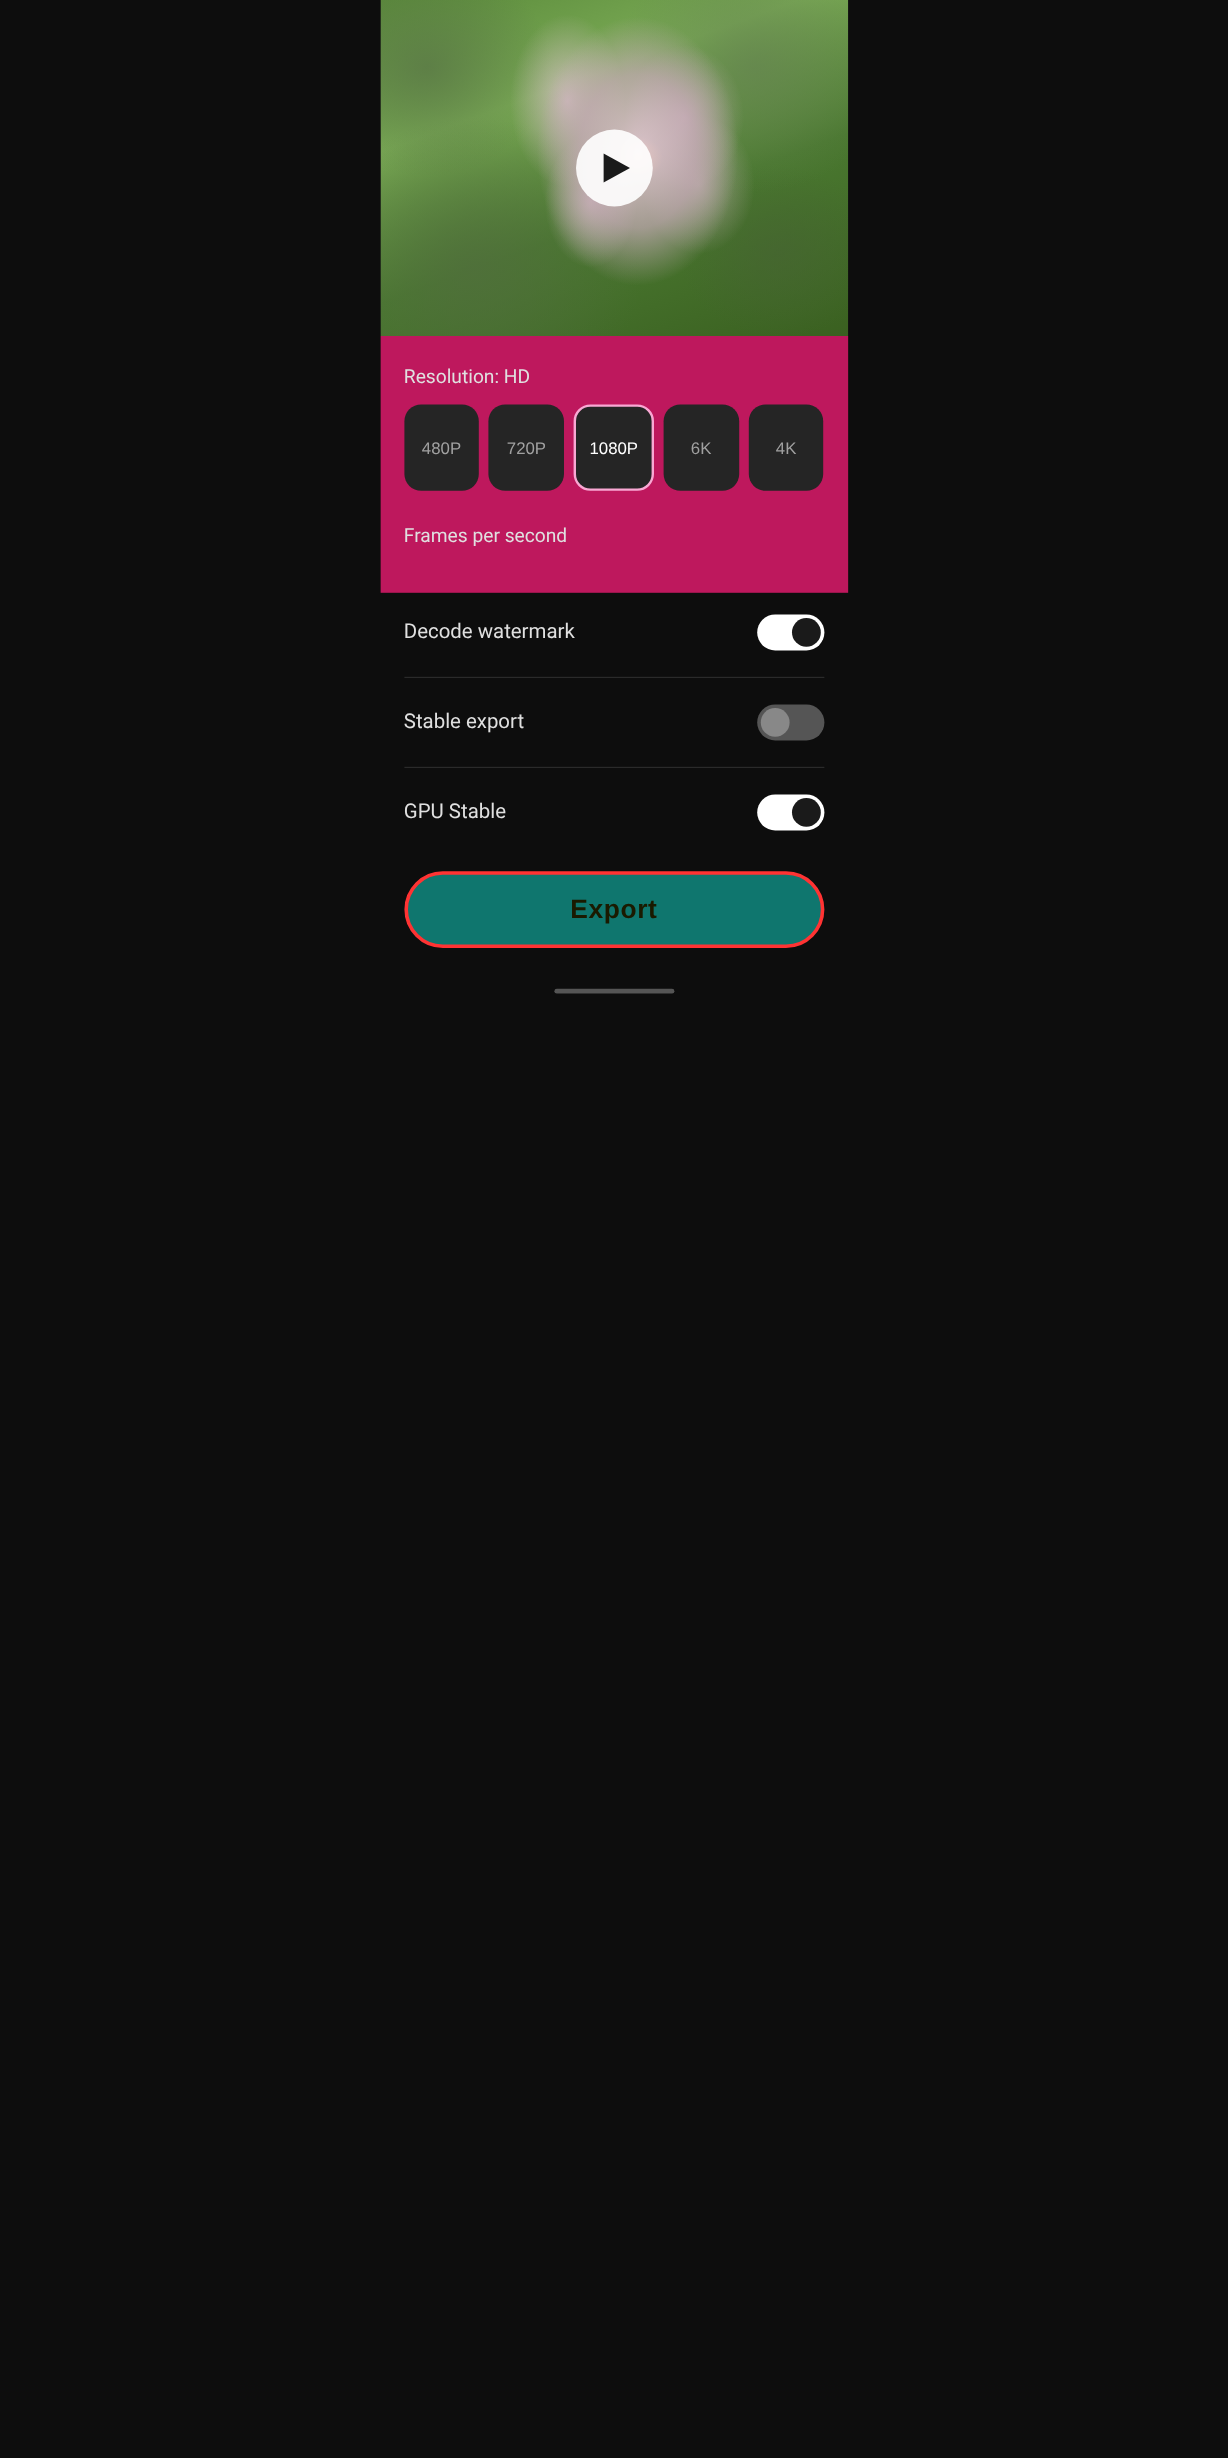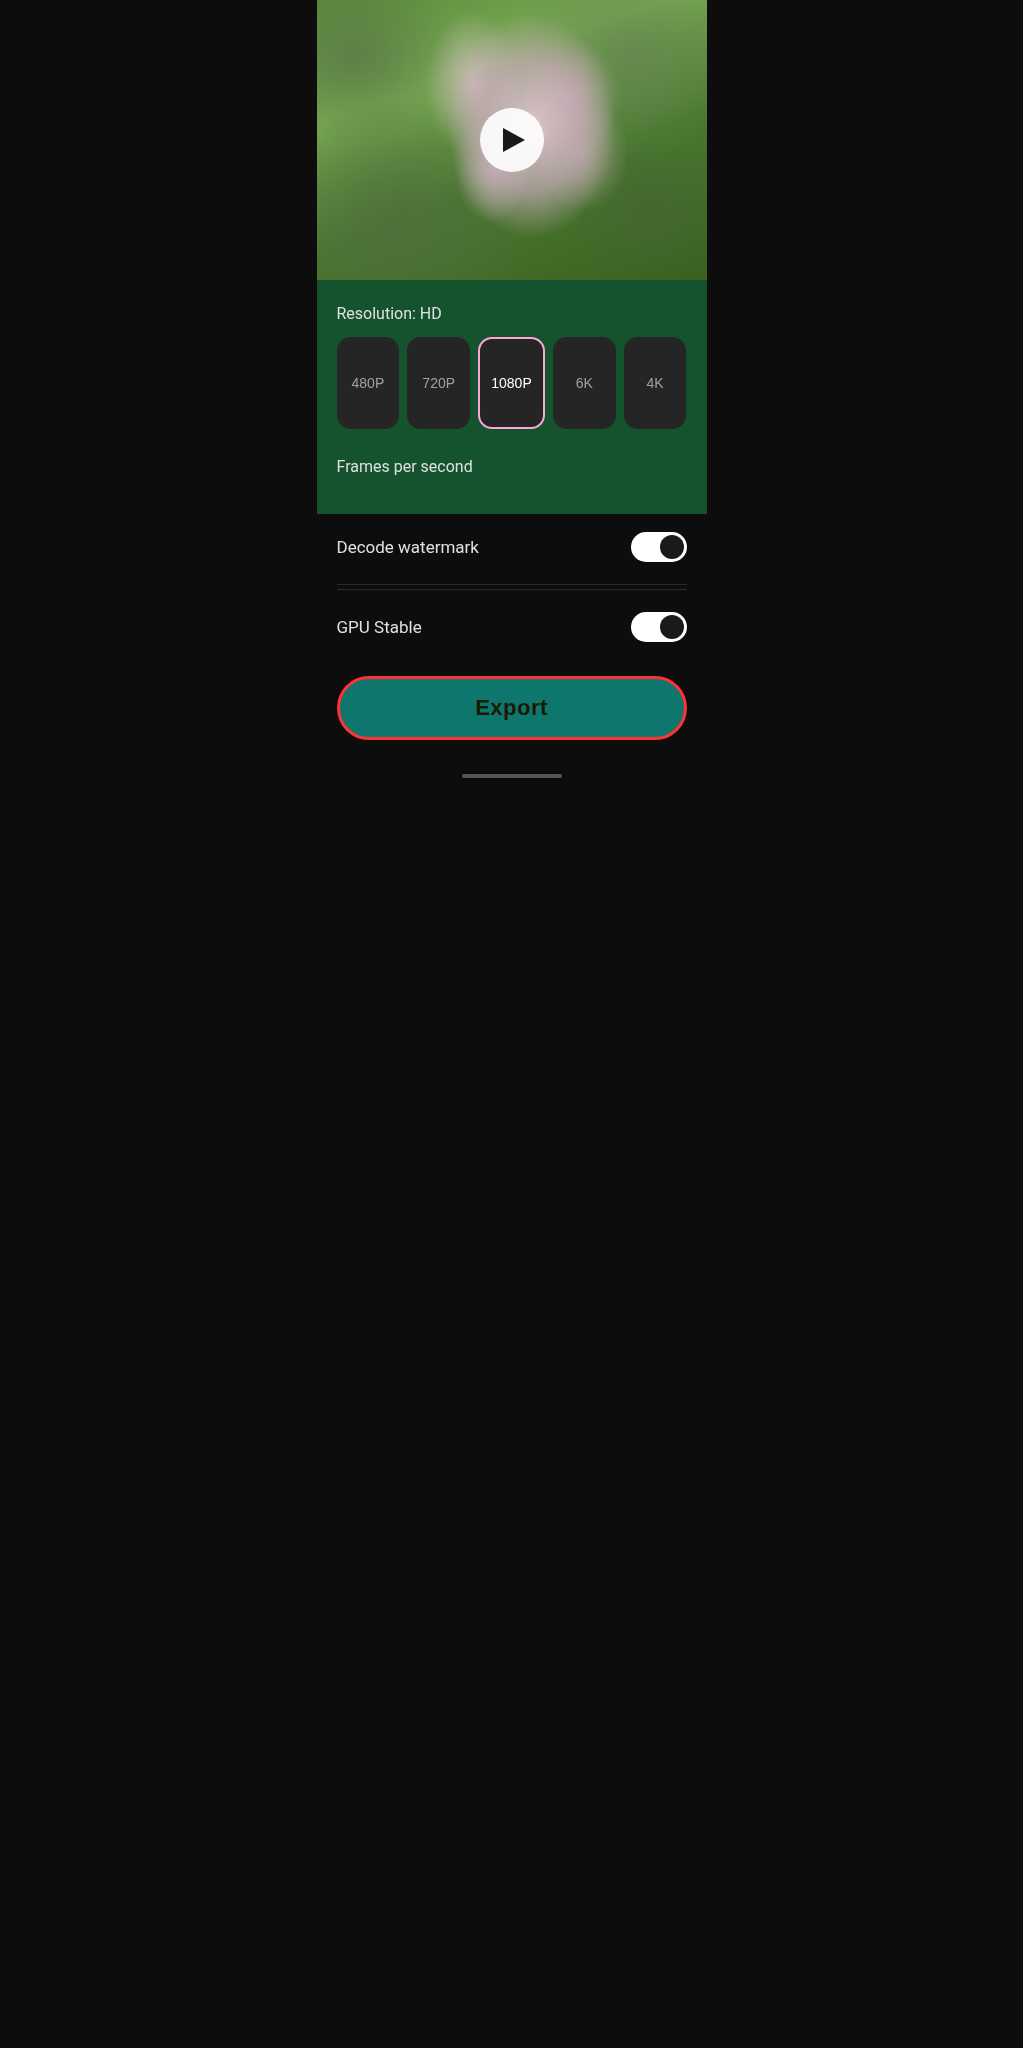--- a/index.html
+++ b/index.html
@@ -65,39 +65,39 @@
       width: 0;
       height: 0;
       border-style: solid;
       border-width: 12px 0 12px 22px;
       border-color: transparent transparent transparent #1a1a1a;
       margin-left: 4px;
     }
 
     .controls-section {
       padding: 24px 20px;
-      background-color: #14532d;
+      background-color: #be185d;
     }
 
     .section-label {
       font-size: 16px;
       color: #e0e0e0;
       margin-bottom: 14px;
       font-weight: 400;
     }
 
     .options-row {
       display: flex;
       gap: 8px;
       margin-bottom: 28px;
     }
 
     .option-btn {
       flex: 1;
-      height: 92px;
+      height: 72px;
       background-color: #252525;
       border: none;
       border-radius: 14px;
       color: #a0a0a0;
       font-size: 14px;
       font-weight: 500;
       cursor: pointer;
       display: flex;
       align-items: center;
       justify-content: center;
@@ -223,20 +223,26 @@
 <div class="toggles-section">
   <div class="toggle-row">
     <span class="toggle-label">Decode watermark</span>
     <div class="toggle on">
       <div class="toggle-knob"></div>
     </div>
   </div>
 
   <div class="divider"></div>
 
+  <div class="toggle-row">
+    <span class="toggle-label">Stable export</span>
+    <div class="toggle off">
+      <div class="toggle-knob"></div>
+    </div>
+  </div>
 
   <div class="divider"></div>
 
   <div class="toggle-row">
     <span class="toggle-label">GPU Stable</span>
     <div class="toggle on">
       <div class="toggle-knob"></div>
     </div>
   </div>
 </div>

